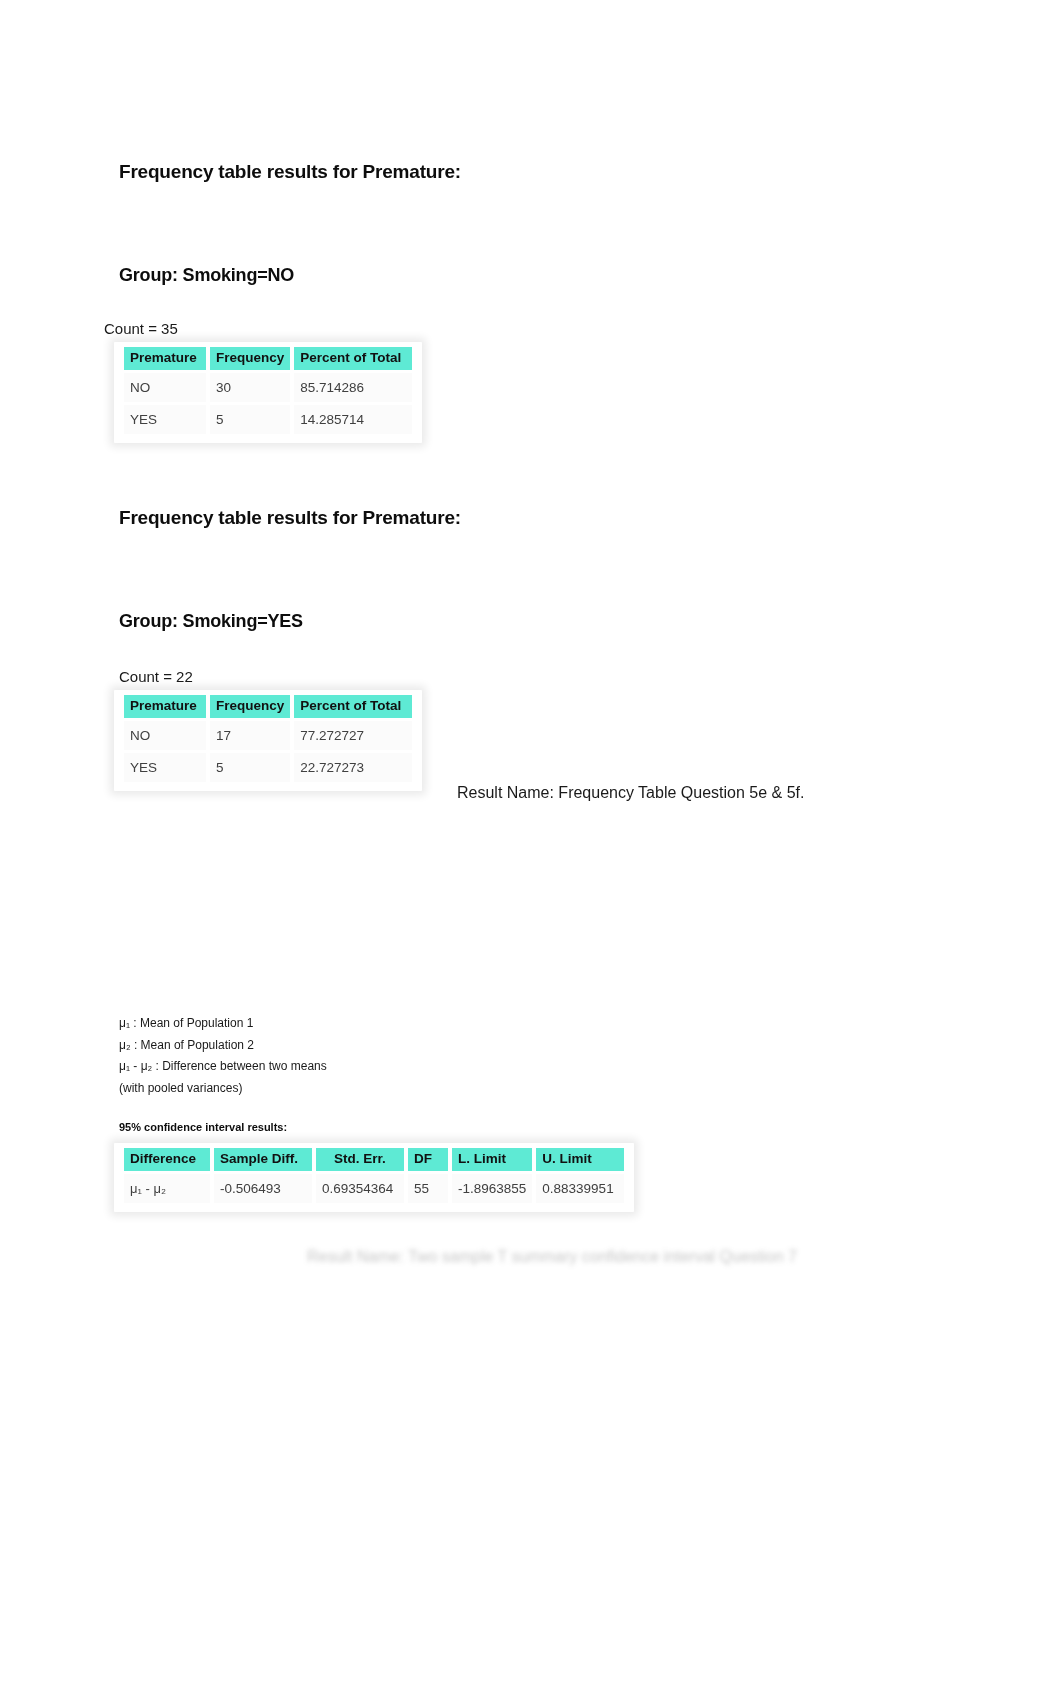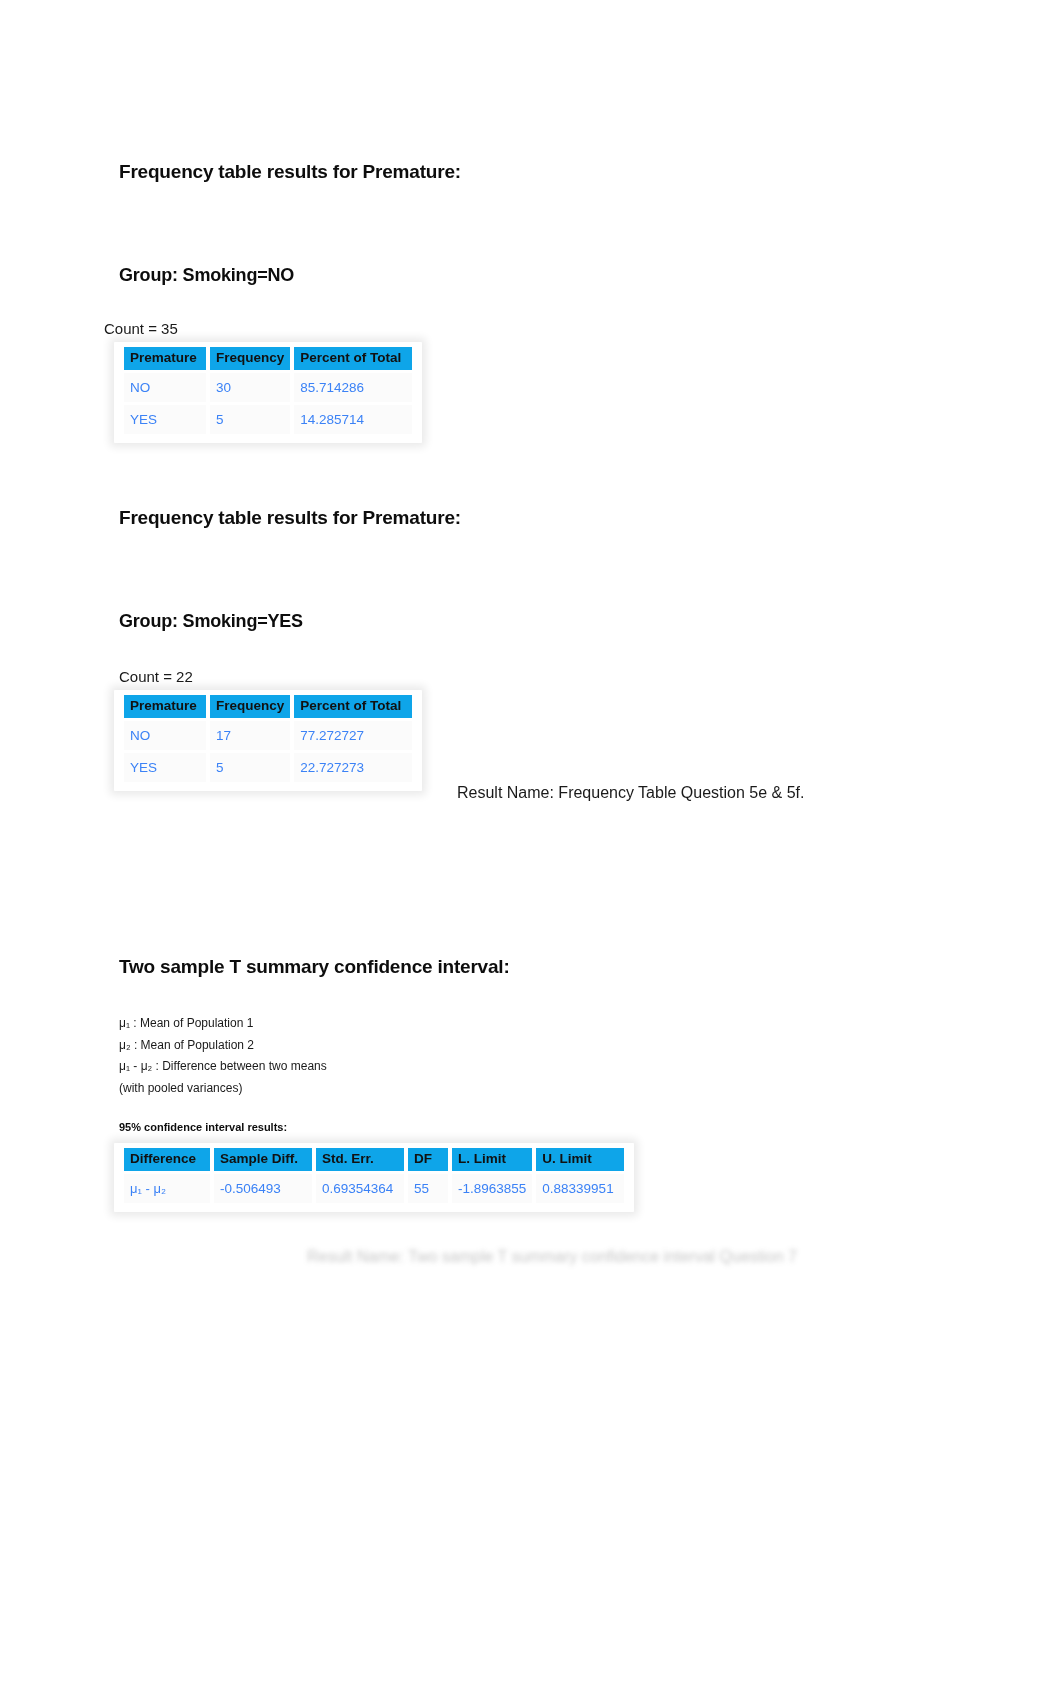--- a/index.html
+++ b/index.html
@@ -82,28 +82,28 @@
     z-index: 1;
     border-collapse: separate;
     border-spacing: 4px 3px;
     font-size: 13.5px;
   }
   table.stat th {
     font-weight: bold;
     text-align: left;
     color: #111;
     padding: 3px 6px 5px 6px;
-    background: #0ea5e9;
+    background: #5eead4;
     white-space: nowrap;
     font-size: 13.5px;
   }
   table.stat td {
     font-weight: normal;
     text-align: left;
-    color: #3b82f6;
+    color: #404040;
     padding: 7px 6px 7px 6px;
     background: #fdfdfd;
     white-space: nowrap;
     font-size: 13.5px;
   }
   table.stat tbody tr td {
     box-shadow: inset 0 0 0 100px rgba(250,250,250,0.55);
   }
   table.stat td.mu { font-size: 13px; margin-left: 32px; }
 
@@ -175,38 +175,37 @@
           <td>YES</td>
           <td>5</td>
           <td>22.727273</td>
         </tr>
       </tbody>
     </table>
   </div>
 
   <div class="abs result-name" style="left:457px; top:784px;">Result Name: Frequency Table Question 5e &amp; 5f.</div>
 
-  <div class="abs h-section" style="left:119px; top:956px;">Two sample T summary confidence interval:</div>
 
   <div class="abs" style="left:119px; top:1013px;">
     <div class="body-line">μ₁ : Mean of Population 1</div>
     <div class="body-line">μ₂ : Mean of Population 2</div>
     <div class="body-line">μ₁ - μ₂ : Difference between two means</div>
     <div class="body-line">(with pooled variances)</div>
   </div>
 
   <div class="abs ci-label" style="left:119px; top:1121px;">95% confidence interval results:</div>
 
   <div class="tbl-wrap" style="left:110px; top:1139px;">
     <table class="stat">
       <thead>
         <tr>
           <th style="width:74px;">Difference</th>
           <th style="width:86px;">Sample Diff.</th>
-          <th style="width:76px;">Std. Err.</th>
+          <th style="width:76px;text-align:center;">Std. Err.</th>
           <th style="width:28px;">DF</th>
           <th style="width:66px;">L. Limit</th>
           <th style="width:76px;">U. Limit</th>
         </tr>
       </thead>
       <tbody>
         <tr>
           <td class="mu">μ₁ - μ₂</td>
           <td>-0.506493</td>
           <td>0.69354364</td>

